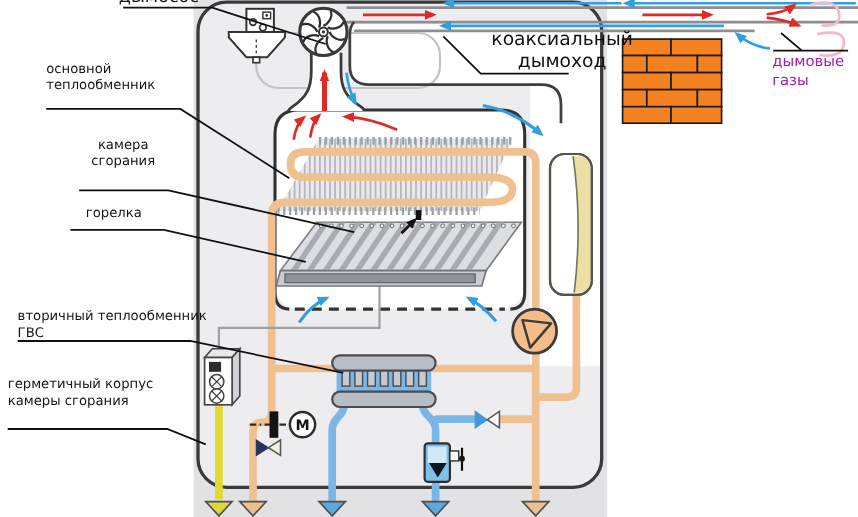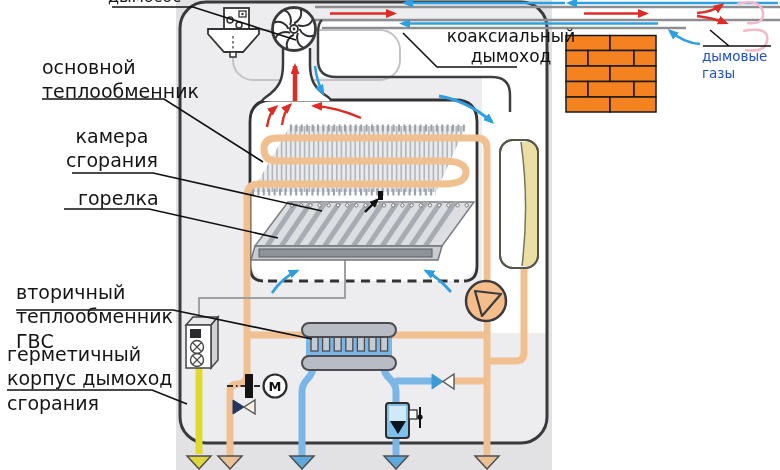--- a/index.html
+++ b/index.html
@@ -1,21 +1,21 @@
 <!DOCTYPE html>
 <html><head>
 <meta charset="utf-8">
 <style>
   html,body{margin:0;padding:0;background:#fff;}
   .stage{position:relative;width:780px;height:470px;overflow:hidden;background:#ffffff;
          font-family:"DejaVu Sans",sans-serif;}
   .stage svg{position:absolute;left:0;top:0;}
-  .lbl{position:absolute;font-size:19px;line-height:1.28;color:#151515;}
+  .lbl{position:absolute;font-size:12px;line-height:1.28;color:#151515;}
   .lbl-coax{font-size:17px;line-height:1.2;color:#111;}
-  .lbl-gases{font-size:13.5px;line-height:1.25;color:#1d4ed8;}
+  .lbl-gases{font-size:13.5px;line-height:1.25;color:#a21caf;}
   .lbl-center{text-align:center;}
   .fan-clip{position:absolute;left:108px;top:0;width:92px;height:6px;overflow:hidden;}
   .fan-clip span{position:relative;top:-13px;font-size:16px;color:#151515;display:block;}
   .mtext{font-size:13px;font-weight:bold;fill:#111;}
 </style>
 </head>
 <body>
 
 <div class="stage">
 
@@ -339,17 +339,17 @@
   </g>
 </svg>
 
 <div class="fan-clip">
       <span>дымосос</span>
     </div>
 <div class="lbl" style="left:42px;top:55px;width:130px;">основной теплообменник</div>
 <div class="lbl lbl-center" style="left:62px;top:124px;width:100px;">камера сгорания</div>
 <div class="lbl" style="left:78px;top:186px;width:90px;">горелка</div>
 <div class="lbl" style="left:16px;top:268px;width:175px;margin-top:12px;">вторичный теплообменник ГВС</div>
-<div class="lbl" style="left:7px;top:342px;width:170px;">герметичный корпус дымоход сгорания</div>
+<div class="lbl" style="left:7px;top:342px;width:170px;">герметичный корпус камеры сгорания</div>
 <div class="lbl lbl-coax" style="left:446px;top:26px;width:130px;text-align:center;">коаксиальный дымоход</div>
 <div class="lbl lbl-gases" style="left:702px;top:48px;width:78px;">дымовые газы</div>
 
 </div>
 
 </body></html>

